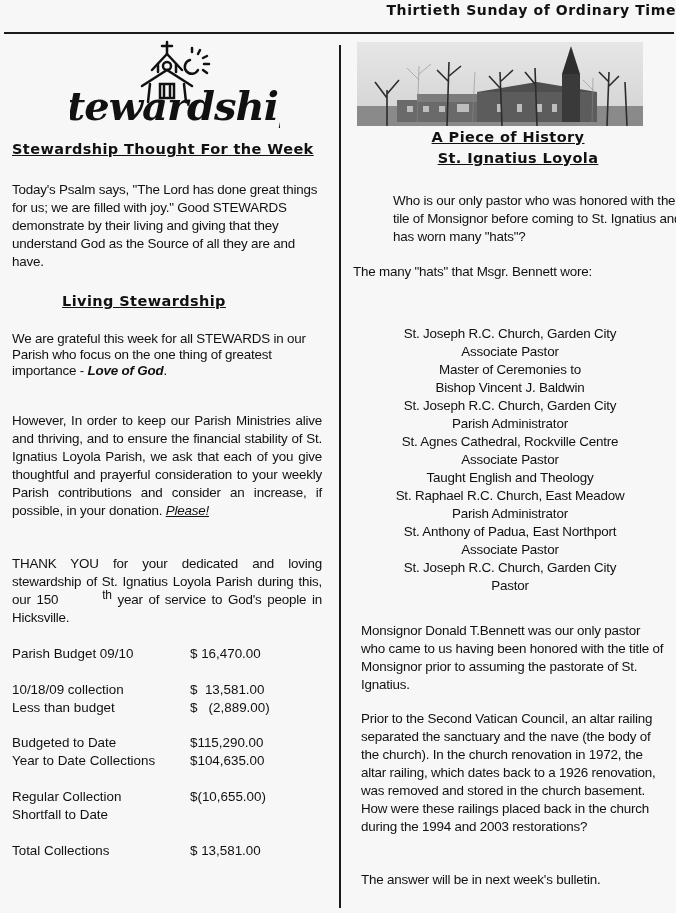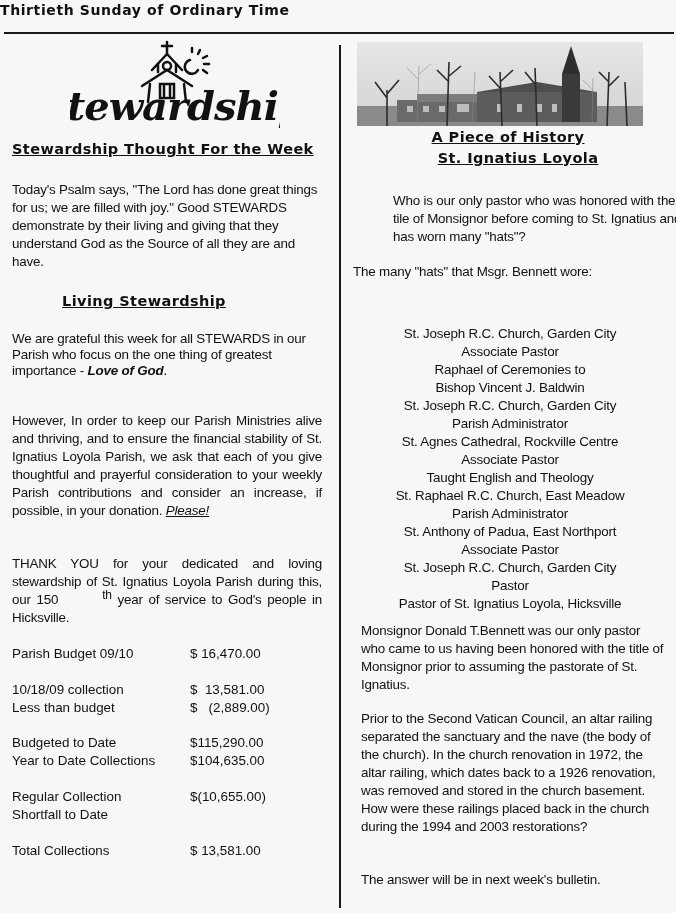--- a/index.html
+++ b/index.html
@@ -1,21 +1,21 @@
 <!DOCTYPE html>
 <html><head>
 <meta charset="utf-8">
 <style>
   html, body { margin:0; padding:0; }
   body {
     width:676px; height:913px; background:#f7f7f7; position:relative; overflow:hidden;
     font-family:"Liberation Sans", sans-serif; color:#111;
   }
   .page-title {
-    position:absolute; top:2px; left:0; width:676px; text-align:left;
+    position:absolute; top:2px; left:0; width:676px; text-align:right;
     font-family:"DejaVu Sans", sans-serif; font-weight:bold; font-size:14px; letter-spacing:0.6px;
   }
   .top-rule { position:absolute; top:32px; left:4px; width:670px; height:2px; background:#1a1a1a; }
   .col-rule { position:absolute; top:45px; left:339px; width:2px; height:863px; background:#1a1a1a; }
 
   .logo { position:absolute; left:70px; top:40px; width:210px; height:88px; }
   .photo { position:absolute; left:357px; top:42px; width:286px; height:84px; }
 
   .heading {
     position:absolute; font-family:"DejaVu Sans", sans-serif; font-weight:bold; font-size:14.5px;
@@ -173,33 +173,32 @@
 <div class="heading" style="left:340px; width:336px; text-align:center; top:129px;">A Piece of History</div>
 <div class="heading" style="left:340px; width:356px; text-align:center; top:150px;">St. Ignatius Loyola</div>
 
 <div class="para" style="left:361px; top:192px; width:300px;margin-left:32px;">Who is our only pastor who was honored with the tile of Monsignor before coming to St. Ignatius and has worn many "hats"?</div>
 
 <div class="para" style="left:353px; top:263px; width:316px;">The many "hats" that Msgr. Bennett wore:</div>
 
 <div class="hats">
   <div>St. Joseph R.C. Church, Garden City</div>
   <div>Associate Pastor</div>
-  <div>Raphael of Ceremonies to</div>
+  <div>Master of Ceremonies to</div>
   <div>Bishop Vincent J. Baldwin</div>
   <div>St. Joseph R.C. Church, Garden City</div>
   <div>Parish Administrator</div>
   <div>St. Agnes Cathedral, Rockville Centre</div>
   <div>Associate Pastor</div>
   <div>Taught English and Theology</div>
   <div>St. Raphael R.C. Church, East Meadow</div>
   <div>Parish Administrator</div>
   <div>St. Anthony of Padua, East Northport</div>
   <div>Associate Pastor</div>
   <div>St. Joseph R.C. Church, Garden City</div>
   <div>Pastor</div>
-  <div>Pastor of St. Ignatius Loyola, Hicksville</div>
 </div>
 
 <div class="para" style="left:361px; top:622px; width:306px;">Monsignor Donald T.Bennett was our only pastor who came to us having been honored with the title of Monsignor prior to assuming the pastorate of St. Ignatius.</div>
 
 <div class="para" style="left:361px; top:710px; width:306px;">Prior to the Second Vatican Council, an altar railing separated the sanctuary and the nave (the body of the church).  In the church renovation in 1972, the altar railing, which dates back to a 1926 renovation, was removed and stored in the church basement.  How were these railings placed back in the church during the 1994 and 2003 restorations?</div>
 
 <div class="para" style="left:361px; top:871px; width:306px;">The answer will be in next week's bulletin.</div>
 
 </body></html>

